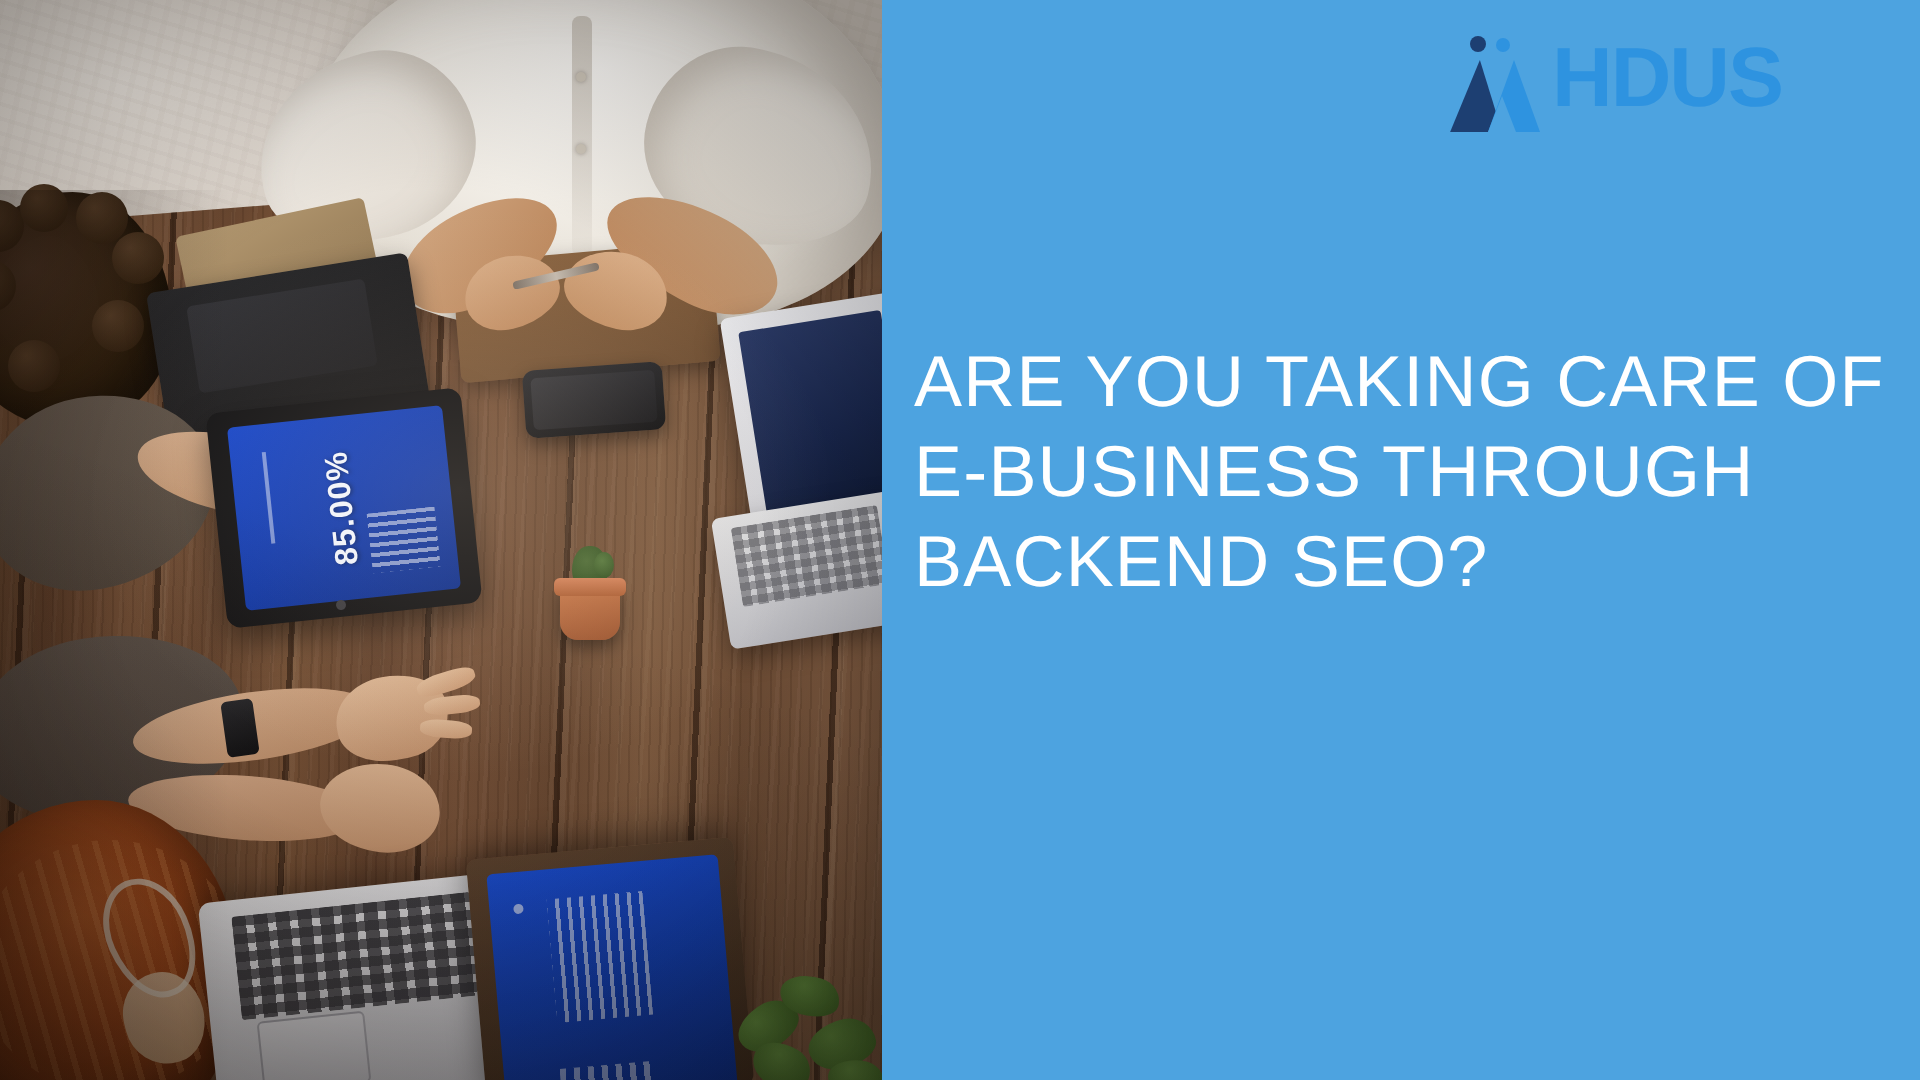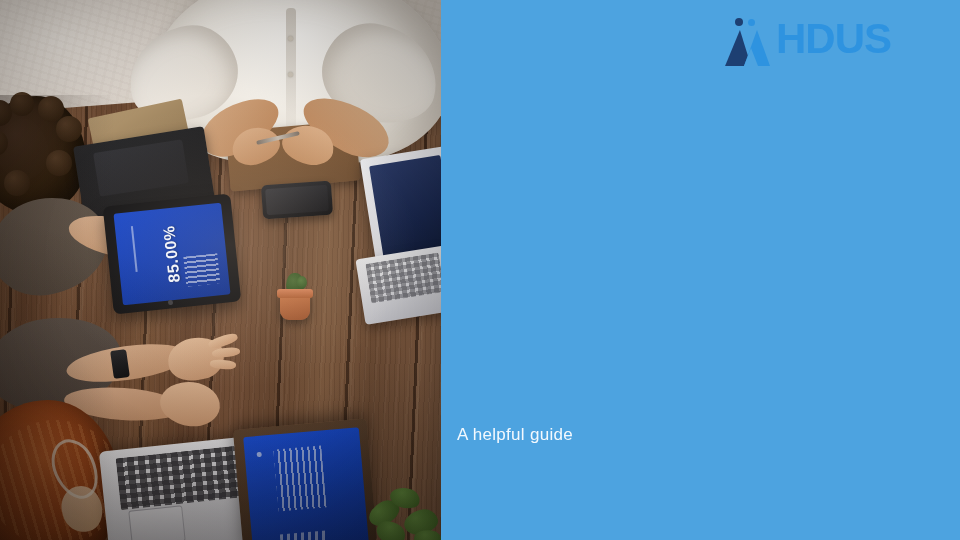--- a/index.html
+++ b/index.html
@@ -664,17 +664,17 @@
       <div class="logo-mark">
         <span class="dot dot-a"></span>
         <span class="dot dot-b"></span>
         <span class="a-left"></span>
         <span class="a-right"></span>
         <span class="a-notch"></span>
       </div>
       <div class="logo-word">HDUS</div>
     </div>
 
-
-    <div class="subtitle">A helpful guide</div>
+    <h1 class="headline">ARE YOU TAKING CARE OF E-BUSINESS THROUGH BACKEND SEO?</h1>
+
   </div>
 
 </div>
 
 </body></html>

